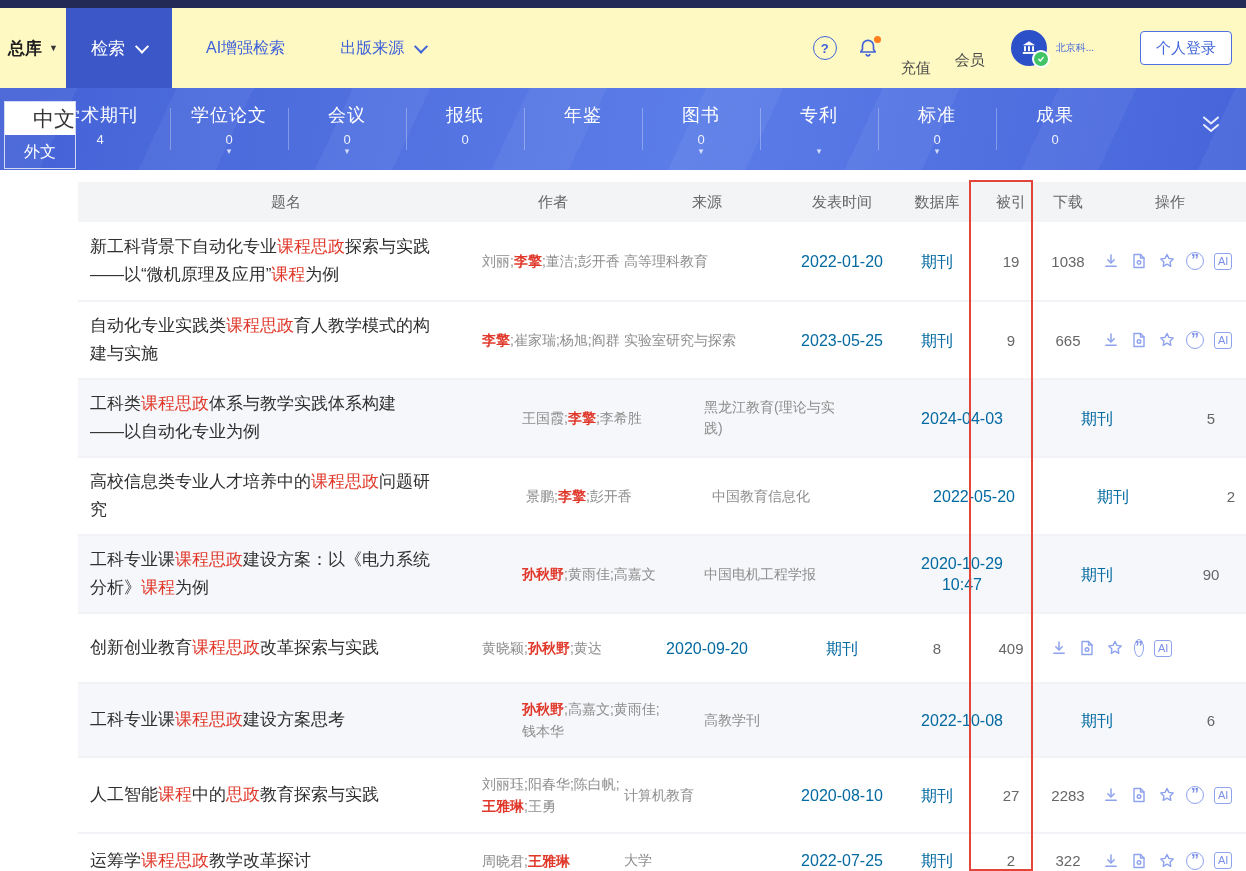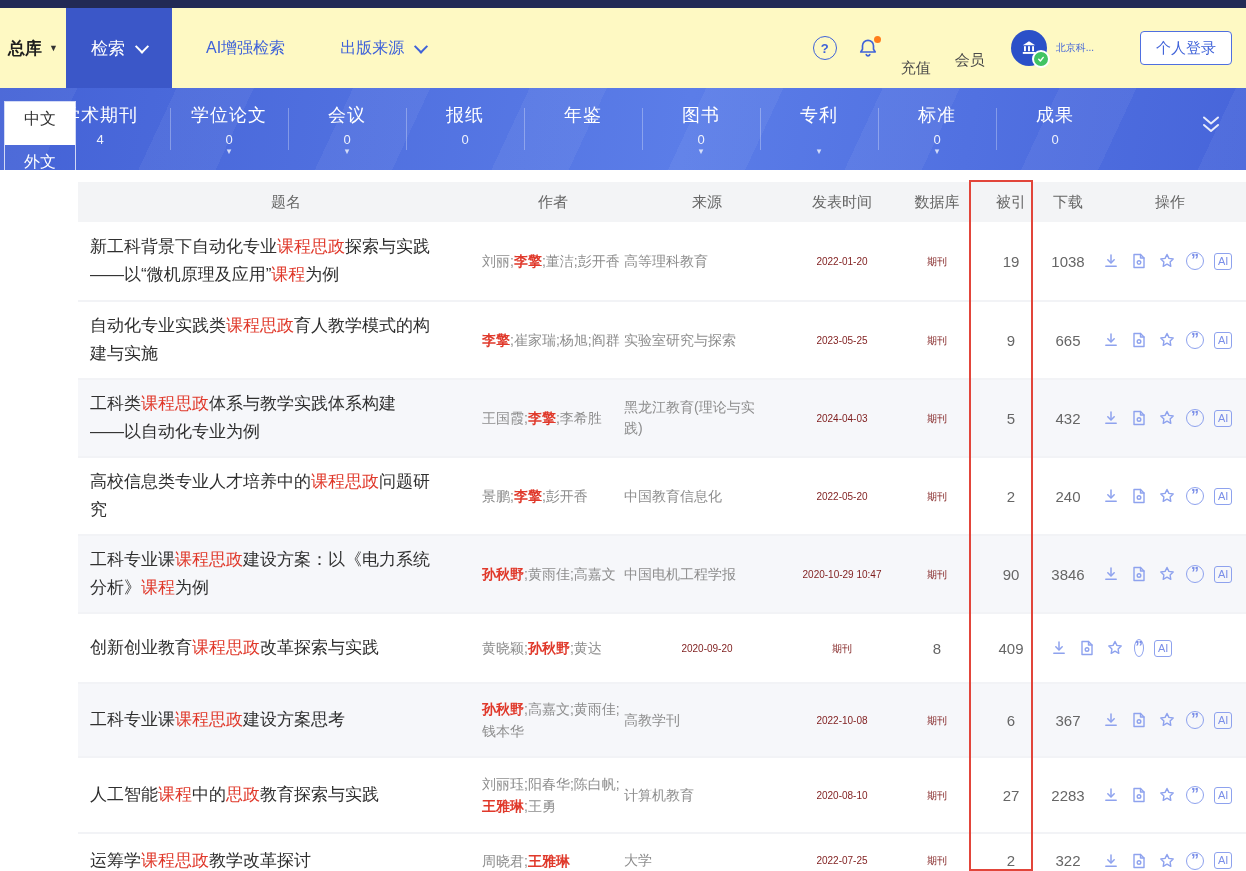--- a/index.html
+++ b/index.html
@@ -48,36 +48,36 @@
   .cat{flex:0 0 118px;text-align:center;color:#fff;padding-top:15px;position:relative;cursor:pointer;box-sizing:border-box;}
   .cat:first-child{flex:0 0 140px;}
   .cat::before{content:'';position:absolute;left:0;top:20px;bottom:20px;width:1px;background:rgba(255,255,255,0.3);}
   .cat:first-child::before{display:none;}
   .clbl{font-size:18px;letter-spacing:1px;}
   .ccnt{font-size:13px;color:rgba(255,255,255,0.9);height:17px;margin-top:5px;}
   .carr{font-size:9px;line-height:5px;color:rgba(255,255,255,0.75);}
   .expand{position:absolute;right:22px;top:26px;cursor:pointer;}
   
   .langbox{position:absolute;left:4px;top:101px;width:70px;z-index:6;border:1px solid rgba(255,255,255,0.75);}
-  .langbox .zh{background:#fff;color:#333;height:43px;line-height:33px;text-align:center;font-size:16px;cursor:pointer;}
+  .langbox .zh{background:#fff;color:#333;height:33px;line-height:33px;text-align:right;font-size:21px;cursor:pointer;}
   .langbox .en{color:#fff;height:33px;line-height:33px;text-align:center;font-size:16px;cursor:pointer;}
   
   .rtable{position:absolute;top:182px;left:78px;width:1168px;box-sizing:border-box;}
   .thead,.trow{display:grid;grid-template-columns:392px 142px 166px 104px 86px 62px 52px 152px;
                padding-left:12px;box-sizing:border-box;}
   .thead{background:#f3f4f6;height:40px;align-items:center;color:#666;font-size:15px;}
   .hcell{text-align:center;}
   .trow{align-items:center;border-bottom:2px solid #f2f3f6;background:#fff;}
-  .trow.shaded{background:#f6f7fa;}
+  .trow.shaded{background:#f6f7fa;gap:40px;}
   .cell{box-sizing:border-box;}
   .cell.title{font-size:17px;line-height:28px;color:#2f2f2f;padding:10px 38px 10px 0;cursor:pointer;}
   .cell.authors{font-size:14px;line-height:22px;color:#8d8d8d;padding-right:2px;cursor:pointer;}
   .cell.source{font-size:14px;line-height:21px;color:#8d8d8d;padding-right:28px;cursor:pointer;}
   .cell.center{text-align:center;}
-  .muted{font-size:10px;line-height:21px;color:#7f1d1d;}
+  .muted{font-size:16px;line-height:21px;color:#0369a1;}
   .num{font-size:15px;color:#666;}
   .title .hl{color:#e0392b;margin-top:33px;}
   .authors .hl{color:#e0392b;font-weight:700;}
   .cell.actions{display:flex;align-items:center;gap:10px;padding-left:8px;}
   .act{display:flex;align-items:center;justify-content:center;cursor:pointer;}
   .citeicon{width:18px;height:18px;border:1.4px solid #8ea2ee;border-radius:50%;color:#7b8fe8;
             font-size:16px;font-weight:700;line-height:24px;box-sizing:border-box;}
   .aibox{border:1.3px solid #8ea2ee;border-radius:3px;font-size:11px;font-weight:400;color:#7b8fe8;
          padding:1px 3px;line-height:13px;}
   
@@ -295,21 +295,21 @@
   </span>
   <span class="act">
     <svg width="18" height="18" viewBox="0 0 18 18" fill="none" stroke="#8ea2ee" stroke-width="1.4" stroke-linejoin="round">
       <path d="M9 2.5l1.9 3.9 4.3.6-3.1 3 .7 4.3L9 12.2l-3.8 2.1.7-4.3-3.1-3 4.3-.6z"></path>
     </svg>
   </span>
   <span class="act citeicon">”</span>
   <span class="act aibox">AI</span>
 </div>
       </div>
-      <div class="trow" style="min-height: 75px;">
+      <div class="trow" style="min-height: 75px; gap: 44px;">
         <div class="cell title"><span>高校信息类专业人才培养中的</span><span class="hl">课程思政</span><span>问题研究</span></div>
         <div class="cell authors"><span>景鹏;</span><span class="hl">李擎</span><span>;彭开香</span></div>
         <div class="cell source">中国教育信息化</div>
         <div class="cell center muted">2022-05-20</div>
         <div class="cell center muted">期刊</div>
         <div class="cell center num">2</div>
         <div class="cell center num">240</div>
         <div class="cell actions">
   <span class="act">
     <svg width="18" height="18" viewBox="0 0 18 18" fill="none" stroke="#8ea2ee" stroke-width="1.5" stroke-linecap="round" stroke-linejoin="round">

